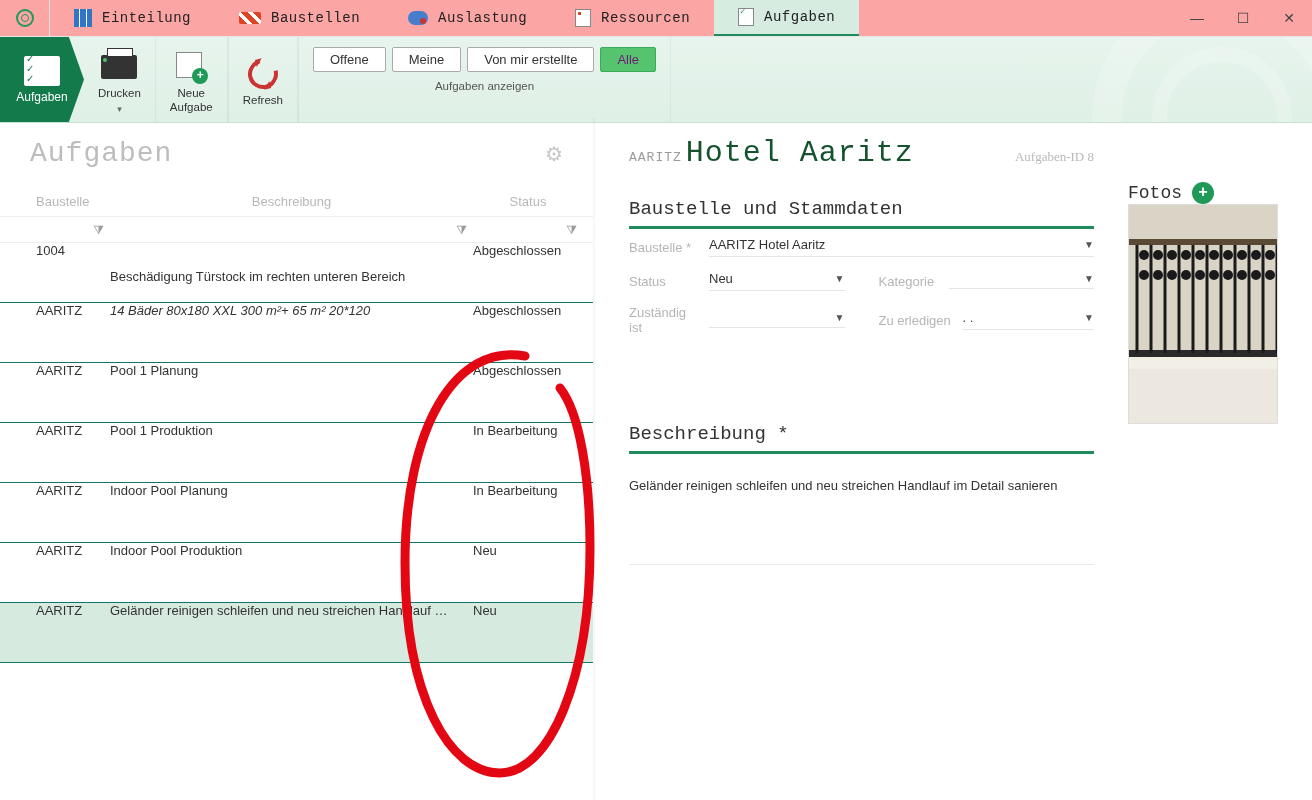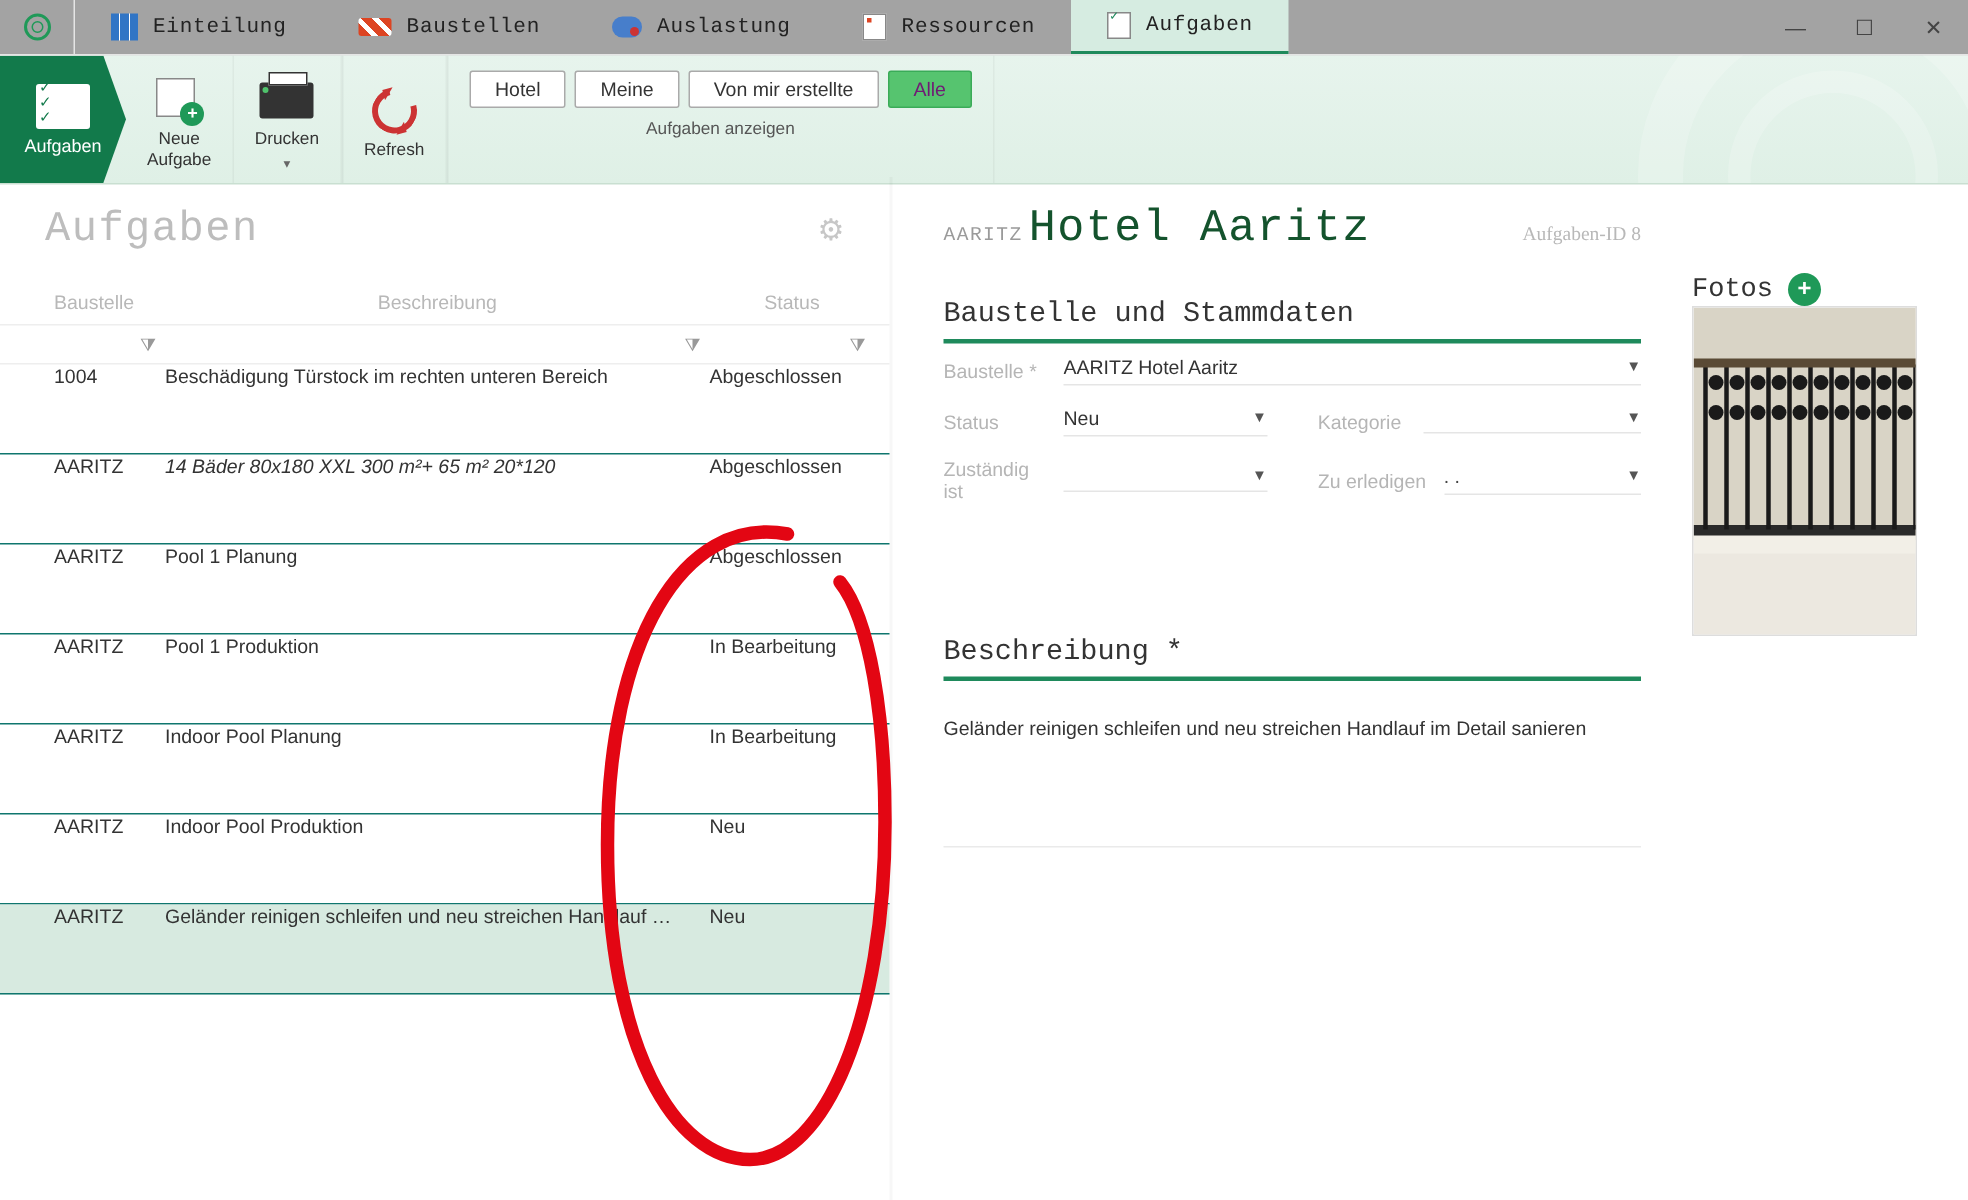--- a/index.html
+++ b/index.html
@@ -1,17 +1,17 @@
 <!DOCTYPE html>
 <html><head>
 <meta charset="utf-8">
 <style>
   *{box-sizing:border-box;margin:0;padding:0;}
   body{font-family:"Segoe UI",Arial,sans-serif;font-size:13px;color:#333;background:#fff;width:1312px;height:800px;overflow:hidden;position:relative;}
-  .topbar{height:37px;background:#a3a3a3;display:flex;align-items:center;border-bottom:1px solid #e5e5e5;}
+  .topbar{height:37px;background:#fca5a5;display:flex;align-items:center;border-bottom:1px solid #e5e5e5;}
   .logo-area{width:50px;height:100%;display:flex;align-items:center;justify-content:center;border-right:1px solid #e5e5e5;}
   .logo-ico{width:18px;height:18px;border:2px solid #1f9958;border-radius:50%;position:relative;}
   .logo-ico:after{content:"";position:absolute;inset:3px;border:1px solid #1f9958;border-radius:50%;}
   .tabs{display:flex;flex:1;height:100%;}
   .tab{padding:0 24px;height:100%;display:flex;align-items:center;gap:10px;cursor:pointer;font-family:"Courier New",monospace;font-size:14px;letter-spacing:0.5px;color:#222;}
   .tab.active{background:#d6ece1;border-bottom:2px solid #1f8a5c;}
   .tab-ico{width:18px;height:18px;display:inline-block;background:#888;}
   .ico-einteilung{background:linear-gradient(to right,#3175c5 0%,#3175c5 30%,#fff 30%,#fff 35%,#3175c5 35%,#3175c5 65%,#fff 65%,#fff 70%,#3175c5 70%);}
   .ico-auslastung{width:20px;height:14px;background:#477ecb;border-radius:8px;position:relative;}
   .ico-auslastung:after{content:"";position:absolute;right:2px;top:7px;width:6px;height:6px;background:#c33;border-radius:50%;}
@@ -129,43 +129,43 @@
 </div>
 
 <div class="ribbon">
   <div class="ribbon-gloss"></div>
   <div class="rb-main-btn">
     <div class="rb-main-ico"></div>
     <span>Aufgaben</span>
   </div>
   <div class="rb-btn">
     <div class="rb-btn-ico">
+        <div class="printer-ico"></div>
+      </div>
+    <span class="rb-btn-label">Drucken</span>
+    <span class="rb-dd">▾</span>
+  </div>
+  <div class="rb-btn">
+    <div class="rb-btn-ico">
         <div class="newtask-ico"></div>
       </div>
     <span class="rb-btn-label" style="white-space:pre;">Neue
 Aufgabe</span>
-  </div>
-  <div class="rb-btn">
-    <div class="rb-btn-ico">
-        <div class="printer-ico"></div>
-      </div>
-    <span class="rb-btn-label">Drucken</span>
-    <span class="rb-dd">▾</span>
   </div>
   <div class="rb-sep"></div>
   <div class="rb-btn">
     <div class="rb-btn-ico">
         <div class="refresh-ico"></div>
       </div>
     <span class="rb-btn-label">Refresh</span>
   </div>
   <div class="rb-sep"></div>
   <div class="rb-filter-group">
     <div class="rb-filter-btns">
-      <div class="f-btn">Hotel</div>
+      <div class="f-btn">Offene</div>
       <div class="f-btn">Meine</div>
       <div class="f-btn">Von mir erstellte</div>
       <div class="f-btn active">Alle</div>
     </div>
     <div class="rb-group-label">Aufgaben anzeigen</div>
   </div>
 </div>
 
 <div class="main">
 
@@ -187,21 +187,21 @@
         <div class="c-besch">
             <span class="fi">⧩</span>
           </div>
         <div class="c-stat">
             <span class="fi">⧩</span>
           </div>
       </div>
       <div id="rows-container">
           <div class="row">
             <div class="c-bau">1004</div>
-            <div class="c-besch" style="overflow:hidden;white-space:nowrap;text-overflow:ellipsis;">Beschädigung Türstock im rechten unteren Bereich</div>
+            <div class="c-besch" style="overflow:hidden;white-space:nowrap;text-overflow:ellipsis;margin-top:26px;">Beschädigung Türstock im rechten unteren Bereich</div>
             <div class="c-stat">Abgeschlossen</div>
           </div>
           <div class="row">
             <div class="c-bau">AARITZ</div>
             <div class="c-besch" style="overflow:hidden;white-space:nowrap;text-overflow:ellipsis;font-style:italic;">14 Bäder 80x180 XXL 300 m²+ 65 m² 20*120</div>
             <div class="c-stat">Abgeschlossen</div>
           </div>
           <div class="row">
             <div class="c-bau">AARITZ</div>
             <div class="c-besch" style="overflow:hidden;white-space:nowrap;text-overflow:ellipsis;">Pool 1 Planung</div>

